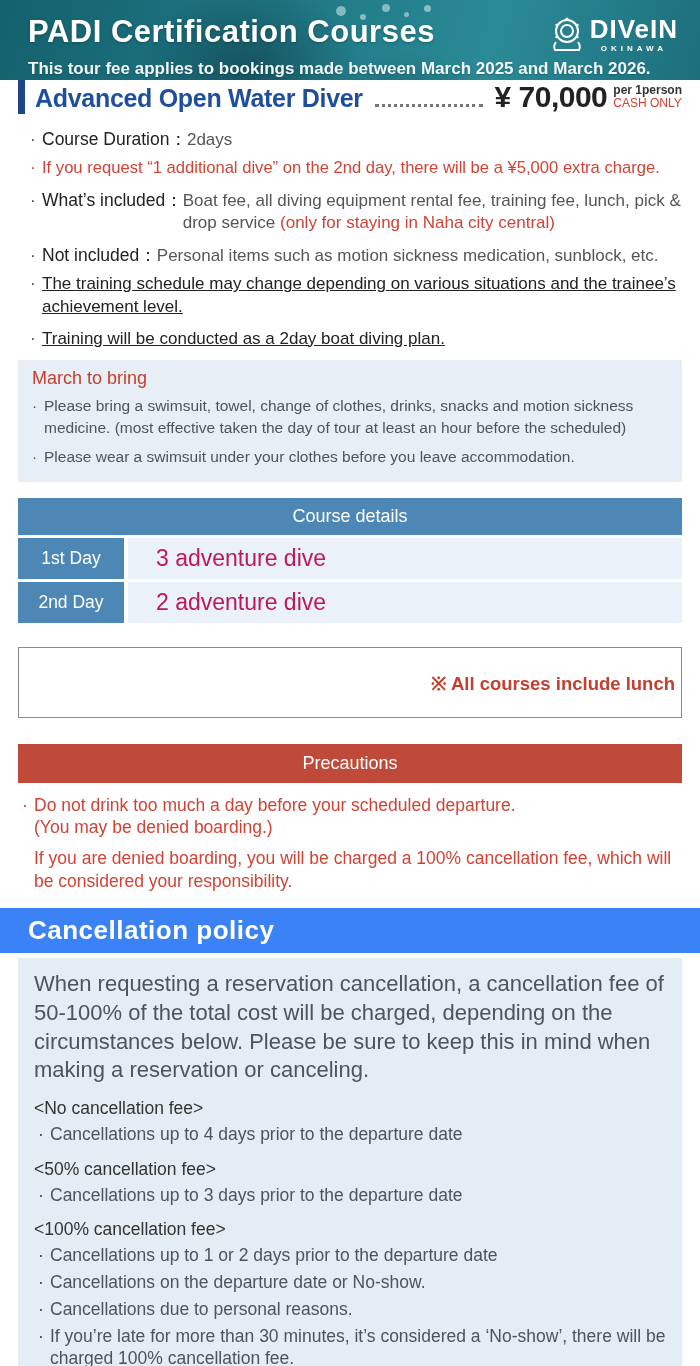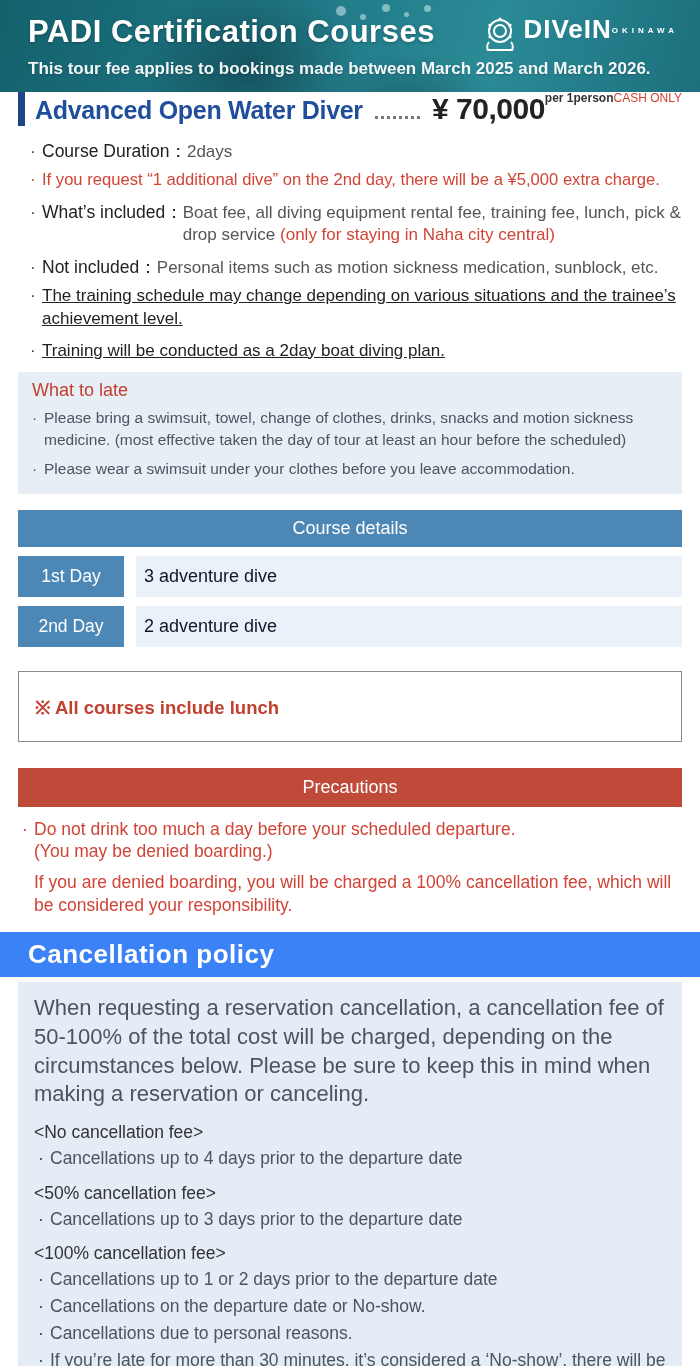--- a/index.html
+++ b/index.html
@@ -8,21 +8,21 @@
     font-family:"Liberation Sans", sans-serif;
     background:#ffffff;
     color:#333;
     width:700px; height:1366px;
     display:flex; flex-direction:column;
     overflow:hidden;
   }
 
   
   .hero {
-    position:relative; height:92px; flex:none;
+    position:relative; height:80px; flex:none;
     background:linear-gradient(105deg,#14616d 0%,#1e7482 30%,#2a8removed 0,#2a8a96 60%,#257e8b 100%);
     background:linear-gradient(105deg,#14616d 0%,#1e7482 35%,#2a8a96 70%,#1d6f7d 100%);
     overflow:hidden;
     padding:14px 20px 0 28px;
   }
   .hero .shape1 { position:absolute; left:120px; top:-30px; width:260px; height:200px;
     background:radial-gradient(ellipse at center, rgba(10,40,50,.45) 0%, rgba(10,40,50,0) 60%); }
   .hero .shape2 { position:absolute; left:300px; top:40px; width:220px; height:160px;
     background:radial-gradient(ellipse at center, rgba(8,35,45,.35) 0%, rgba(8,35,45,0) 60%); }
   .hero .bubbles { position:absolute; left:330px; top:2px; width:120px; height:40px; }
@@ -35,33 +35,33 @@
   .hero-title {
     position:relative; color:#fff; font-size:31px; font-weight:bold; letter-spacing:.5px;
     text-shadow:0 1px 3px rgba(0,0,0,.25);
   }
   .hero-sub {
     position:relative; color:#f2f7f8; font-size:17px; margin-top:9px;
     text-shadow:0 1px 2px rgba(0,0,0,.2);
     font-weight:bold;
   }
   .hero-logo { position:absolute; right:22px; top:16px; display:flex; align-items:flex-start; gap:6px; }
-  .logo-text { display:flex; align-items:center; line-height:1; }
+  .logo-text { display:flex; flex-direction:column; align-items:center; line-height:1; }
   .logo-brand { color:#fff; font-size:26px; font-weight:bold; letter-spacing:1px; }
   .logo-region { color:#fff; font-size:8px; font-weight:bold; letter-spacing:4px; margin-top:3px; }
 
   
   .course { padding:0 18px 0 18px; flex:none; }
   .course-head { border-left:7px solid #1e4687; padding-left:10px; }
   .course-title-row { display:flex; align-items:baseline; gap:10px; }
   .course-title { color:#1f4e9c; font-size:25px; font-weight:bold; white-space:nowrap; letter-spacing:-0.3px; }
   .leader { flex:1; border-bottom:3px dotted #777; height:16px; margin:0 2px; }
-  .price-wrap { display:flex; align-items:flex-start; white-space:nowrap; }
+  .price-wrap { display:flex; align-items:center; gap:6px; white-space:nowrap; }
   .price { color:#222; font-size:30px; font-weight:bold; letter-spacing:-0.5px; }
-  .price-side { display:flex; flex-direction:row; line-height:1.1; }
+  .price-side { display:flex; flex-direction:column; line-height:1.1; }
   .price-unit { color:#333; font-size:12px; font-weight:bold; }
   .price-cash { color:#d0402f; font-size:12px; font-weight:normal; }
   .course-sub { color:#111; font-size:19px; margin-top:1px; }
 
   .bullets { margin:14px 0 0 12px; }
   .b-line { display:flex; align-items:baseline; font-size:17px; margin-top:6px; line-height:1.3; }
   .b-mark { width:12px; flex:none; color:#444; }
   .b-label { color:#222; font-size:17.5px; white-space:nowrap; }
   .b-val { color:#555; }
   .red { color:#d14335; }
@@ -70,26 +70,26 @@
 
   
   .bring { background:#e8eef5; margin:10px 18px 0 18px; padding:8px 14px 14px 14px; flex:none; }
   .bring-title { color:#c2402f; font-size:18px; margin-bottom:4px; }
   .bring-item { display:flex; align-items:baseline; color:#4a5560; font-size:15.5px; line-height:1.45; margin-top:6px; }
   .bring-item .b-mark { color:#4a5560; }
 
   
   .details { margin:16px 18px 0 18px; flex:none; }
   .details-header { background:#4d87b5; color:#fff; text-align:center; font-size:18px; padding:8px 0; }
-  .details-row { display:flex; margin-top:9px; gap:12px; }
+  .details-row { display:flex; margin-top:3px; gap:4px; }
   .day-label { background:#4d87b5; color:#fff; width:106px; flex:none; display:flex; align-items:center; justify-content:center; font-size:17.5px; padding:10px 0; }
-  .day-desc { background:#eaf1f8; color:#0f172a; flex:1; display:flex; align-items:center; padding-left:8px; font-size:18px; }
-
-  
-  .lunch-box { border:1px solid #8a8a8a; background:#fff; margin:24px 18px 0 18px; padding:22px 16px; text-align:left; flex:none; }
+  .day-desc { background:#eaf1f8; color:#be185d; flex:1; display:flex; align-items:center; padding-left:28px; font-size:23px; }
+
+  
+  .lunch-box { border:1px solid #8a8a8a; background:#fff; margin:24px 18px 0 18px; padding:22px 6px; text-align:right; flex:none; }
   .lunch-text { color:#c2402f; font-size:18.5px; font-weight:bold; }
 
   
   .precautions-bar { background:#c04a39; color:#fff; text-align:center; font-size:18px; padding:9px 0; margin:26px 18px 0 18px; flex:none; }
   .precautions-body { margin:12px 22px 0 22px; flex:none; }
   .p-line { display:flex; align-items:baseline; font-size:17.5px; line-height:1.25; color:#d14335; }
   .p-cont { padding-left:12px; font-size:17.5px; line-height:1.25; color:#d14335; }
   .p-para { padding-left:12px; font-size:17.5px; line-height:1.3; color:#d14335; margin-top:8px; }
 
   
@@ -180,21 +180,21 @@
       <span class="dark-item">The training schedule may change depending on various situations and the trainee’s achievement level.</span>
     </div>
     <div class="b-line b-gap">
       <span class="b-mark">·</span>
       <span class="dark-item">Training will be conducted as a 2day boat diving plan.</span>
     </div>
   </div>
 </div>
 
 <div class="bring">
-  <div class="bring-title">What to late</div>
+  <div class="bring-title">March to bring</div>
   <div class="bring-item">
     <span class="b-mark">·</span>
     <span>Please bring a swimsuit, towel, change of clothes, drinks, snacks and motion sickness medicine. (most effective taken the day of tour at least an hour before the scheduled)</span>
   </div>
   <div class="bring-item">
     <span class="b-mark">·</span>
     <span>Please wear a swimsuit under your clothes before you leave accommodation.</span>
   </div>
 </div>
 

